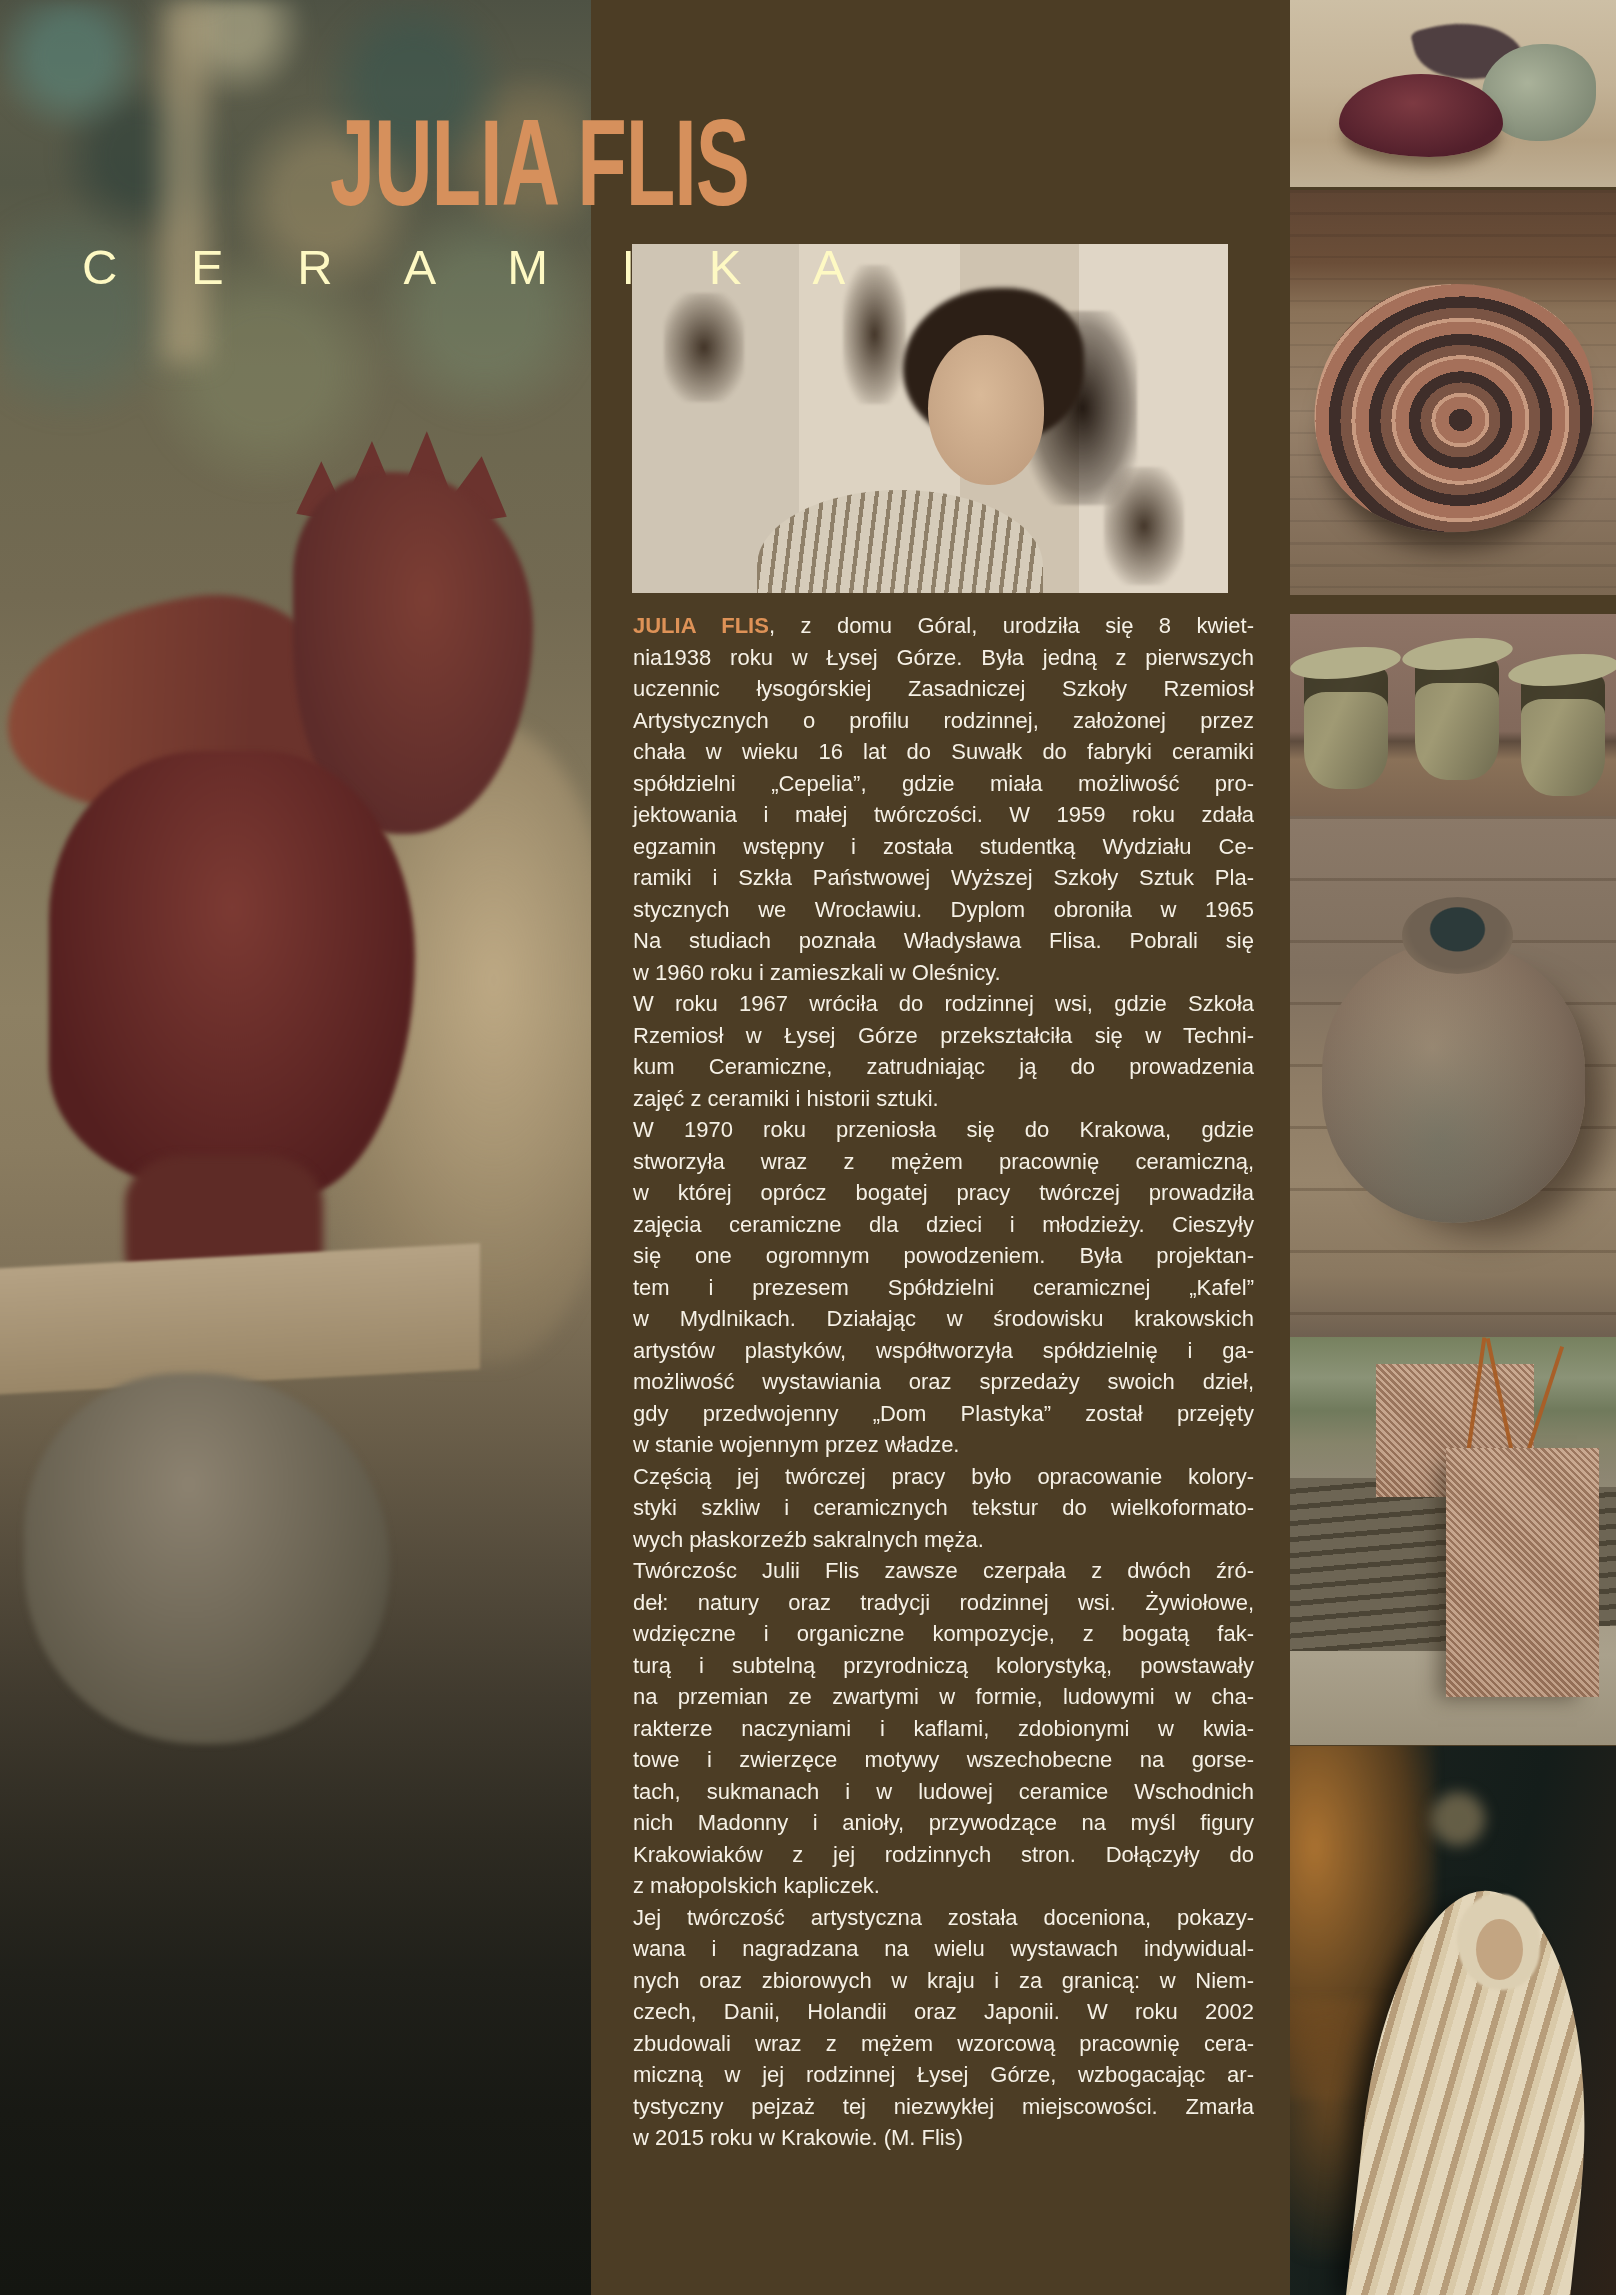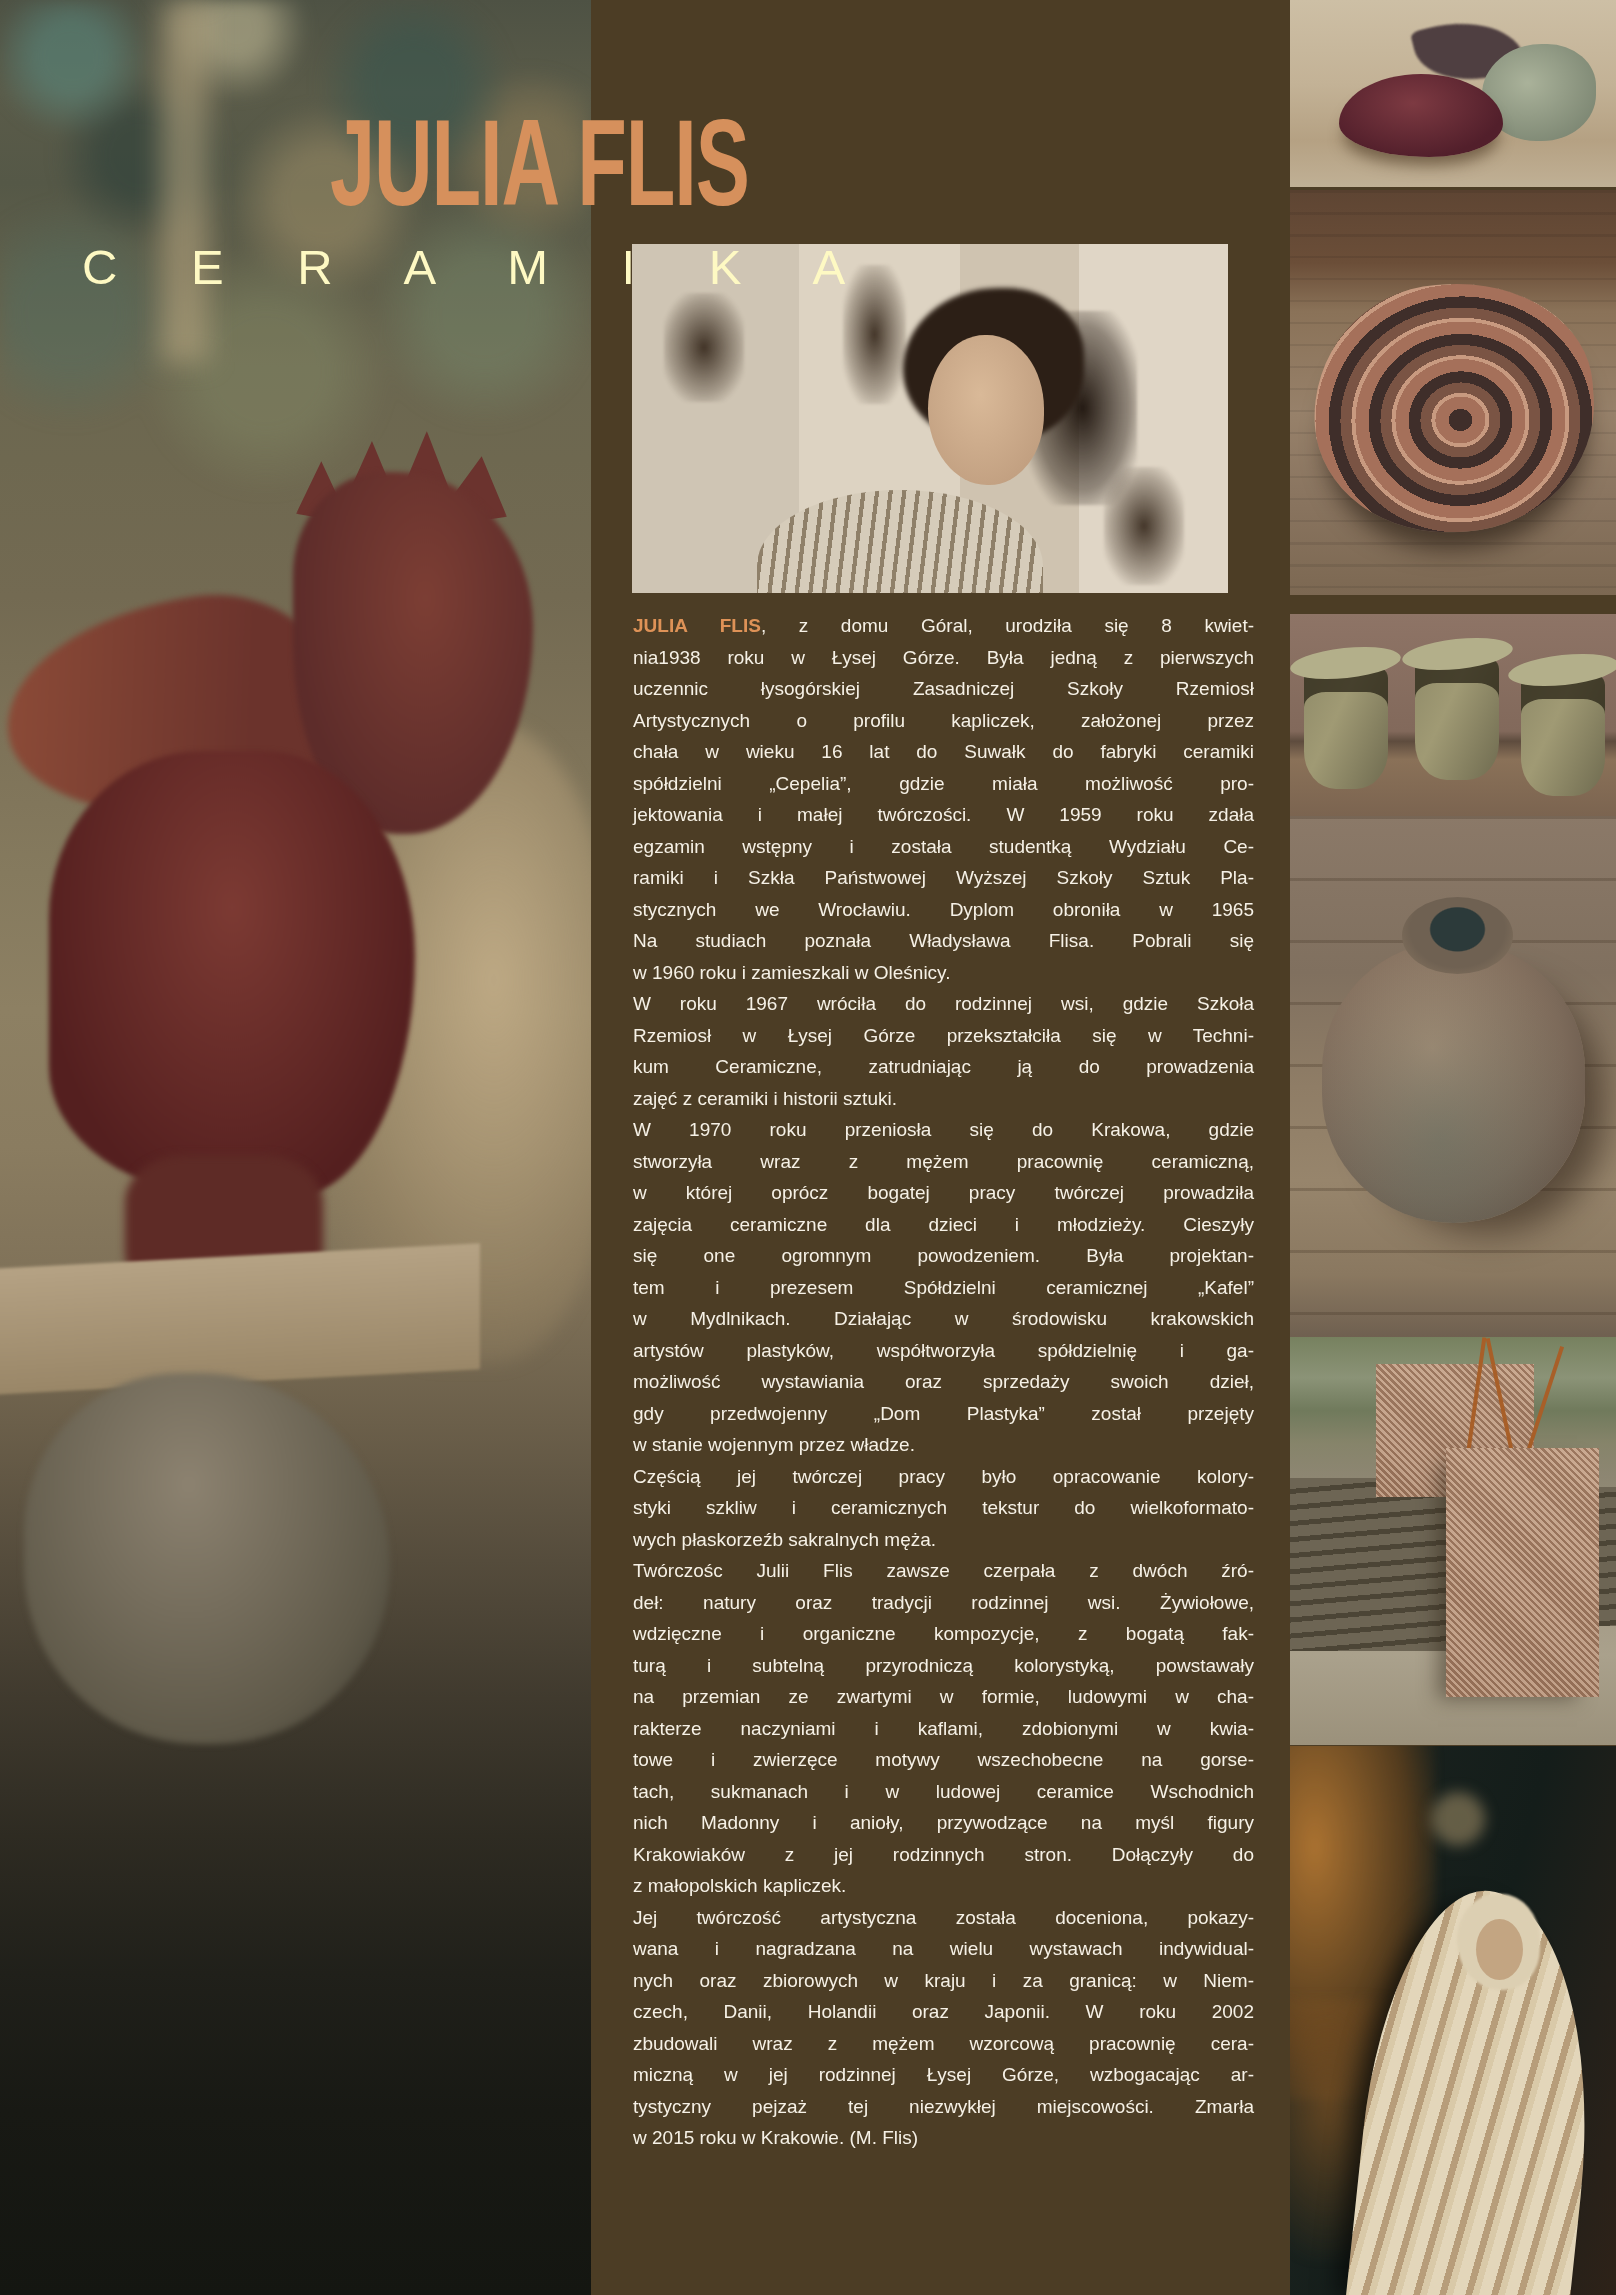--- a/index.html
+++ b/index.html
@@ -71,21 +71,21 @@
   .pt-s4{left:472px;top:223px;width:80px;height:118px}
   .pt-hair{position:absolute;left:271px;top:44px;width:181px;height:156px;background:#2c1f16;filter:blur(2.5px);
     border-radius:55% 45% 50% 50%}
   .pt-face{position:absolute;left:296px;top:91px;width:116px;height:150px;
     background:radial-gradient(ellipse at 45% 40%, #d9b998, #c2a081 75%);
     border-radius:50% 50% 48% 52%}
   .pt-shirt{position:absolute;left:125px;top:246px;width:286px;height:105px;
     background:repeating-linear-gradient(97deg,#d6ccba 0 9.3px,#8f8069 9.3px 13.5px);
     border-radius:50% 50% 0 0/72% 72% 0 0}
   
-  .bio{position:absolute;left:633px;top:610px;width:621px;color:#f6f1e6;font-size:19px;z-index:4}
+  .bio{position:absolute;left:633px;top:610px;width:621px;color:#f6f1e6;font-size:22px;z-index:4}
   .bio-line{line-height:31.5px;height:31.5px;text-align:justify;text-align-last:justify;overflow:visible;white-space:normal}
   .bio-line.para-end{text-align-last:left}
   .lead{font-weight:bold;color:#de9257}
   
   .right-col{position:absolute;left:1290px;top:0;width:327px;height:2295px}
   .rimg{position:absolute;left:0;width:327px;overflow:hidden}
   .rimg1{top:0;height:187px;background:linear-gradient(180deg,#cdbfa5 0%,#c3b296 45%,#b5a183 75%,#c0b095 100%)}
   .r1-crest{position:absolute;left:126px;top:18.5px;width:105px;height:63px;background:#4f3f41;filter:blur(0.8px);
     border-radius:10% 90% 20% 80%;transform:rotate(-14deg)}
   .r1-sage{position:absolute;left:192px;top:44px;width:114px;height:97px;
@@ -181,21 +181,21 @@
   <div class="pt-sketch pt-s4"></div>
   <div class="pt-hair"></div>
   <div class="pt-face"></div>
   <div class="pt-shirt"></div>
 </div>
 
 <div class="bio" id="bio">
     <div class="bio-line"><span class="lead">JULIA FLIS</span>, z domu Góral, urodziła się 8 kwiet-</div>
     <div class="bio-line">nia1938 roku w Łysej Górze. Była jedną z pierwszych</div>
     <div class="bio-line">uczennic łysogórskiej Zasadniczej Szkoły Rzemiosł</div>
-    <div class="bio-line">Artystycznych o profilu kapliczek, założonej przez</div>
+    <div class="bio-line">Artystycznych o profilu rodzinnej, założonej przez</div>
     <div class="bio-line">chała w wieku 16 lat do Suwałk do fabryki ceramiki</div>
     <div class="bio-line">spółdzielni „Cepelia”, gdzie miała możliwość pro-</div>
     <div class="bio-line">jektowania i małej twórczości. W 1959 roku zdała</div>
     <div class="bio-line">egzamin wstępny i została studentką Wydziału Ce-</div>
     <div class="bio-line">ramiki i Szkła Państwowej Wyższej Szkoły Sztuk Pla-</div>
     <div class="bio-line">stycznych we Wrocławiu. Dyplom obroniła w 1965</div>
     <div class="bio-line">Na studiach poznała Władysława Flisa. Pobrali się</div>
     <div class="bio-line para-end">w 1960 roku i zamieszkali w Oleśnicy.</div>
     <div class="bio-line">W roku 1967 wróciła do rodzinnej wsi, gdzie Szkoła</div>
     <div class="bio-line">Rzemiosł w Łysej Górze przekształciła się w Techni-</div>

